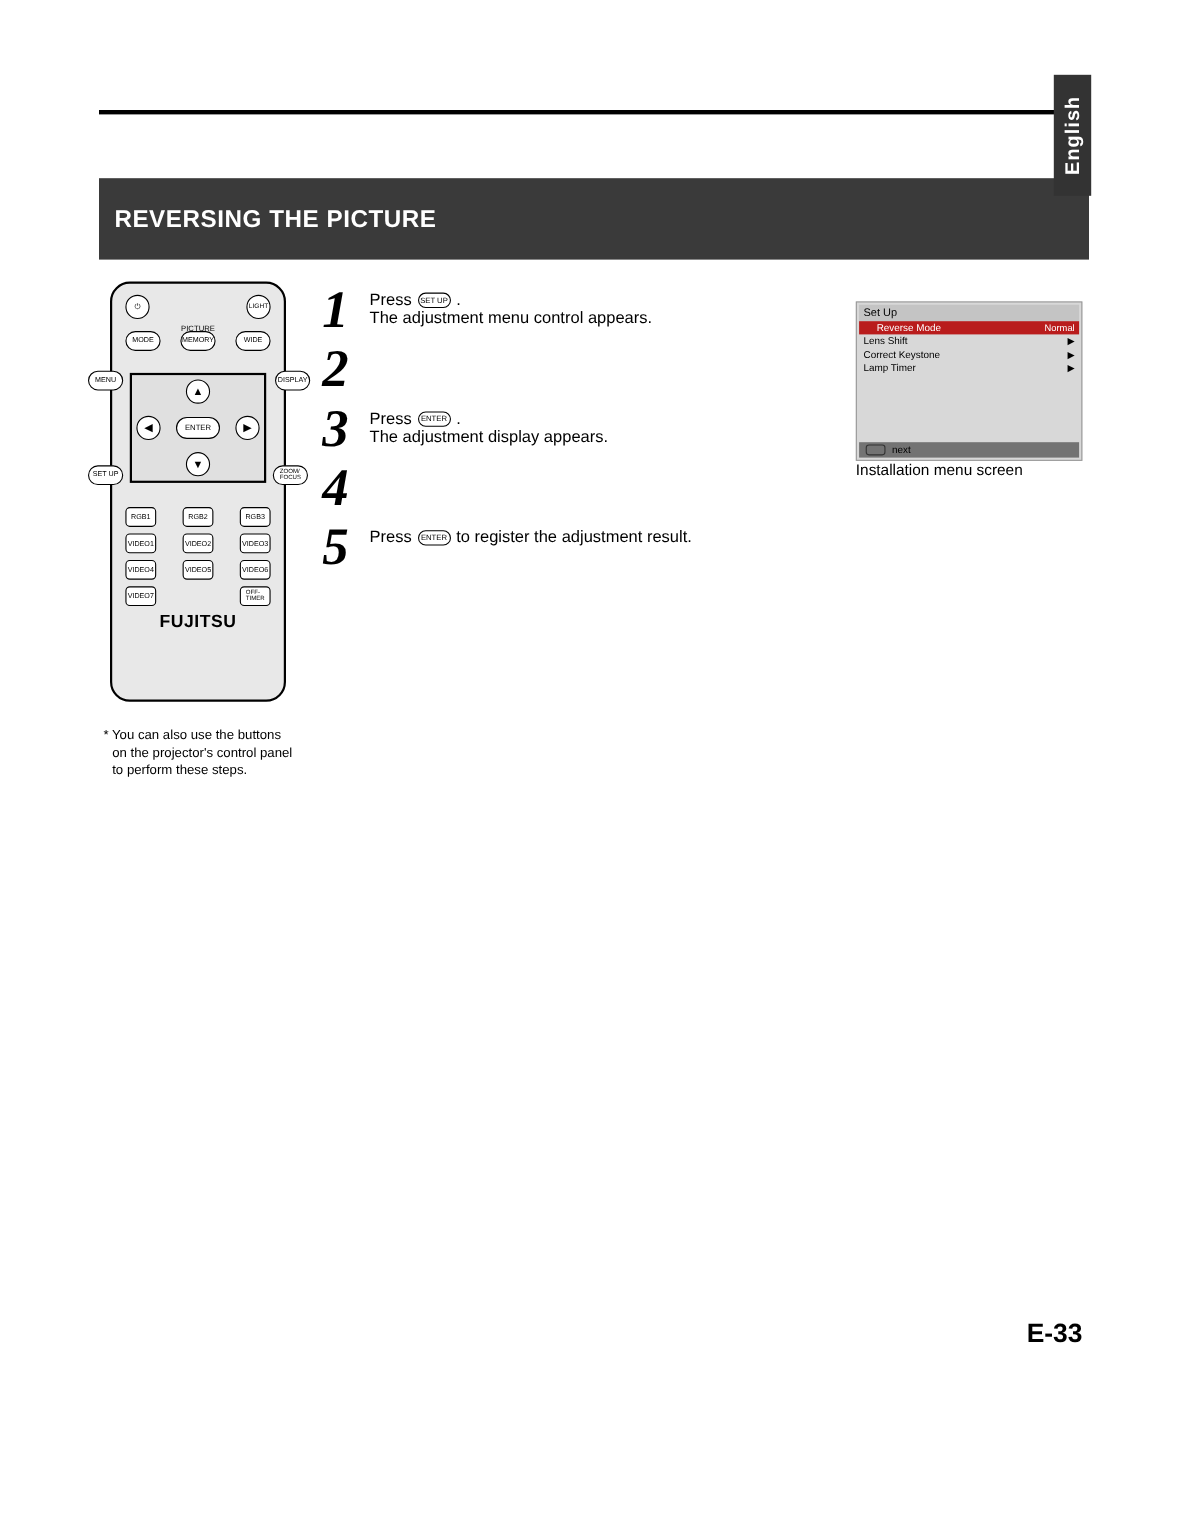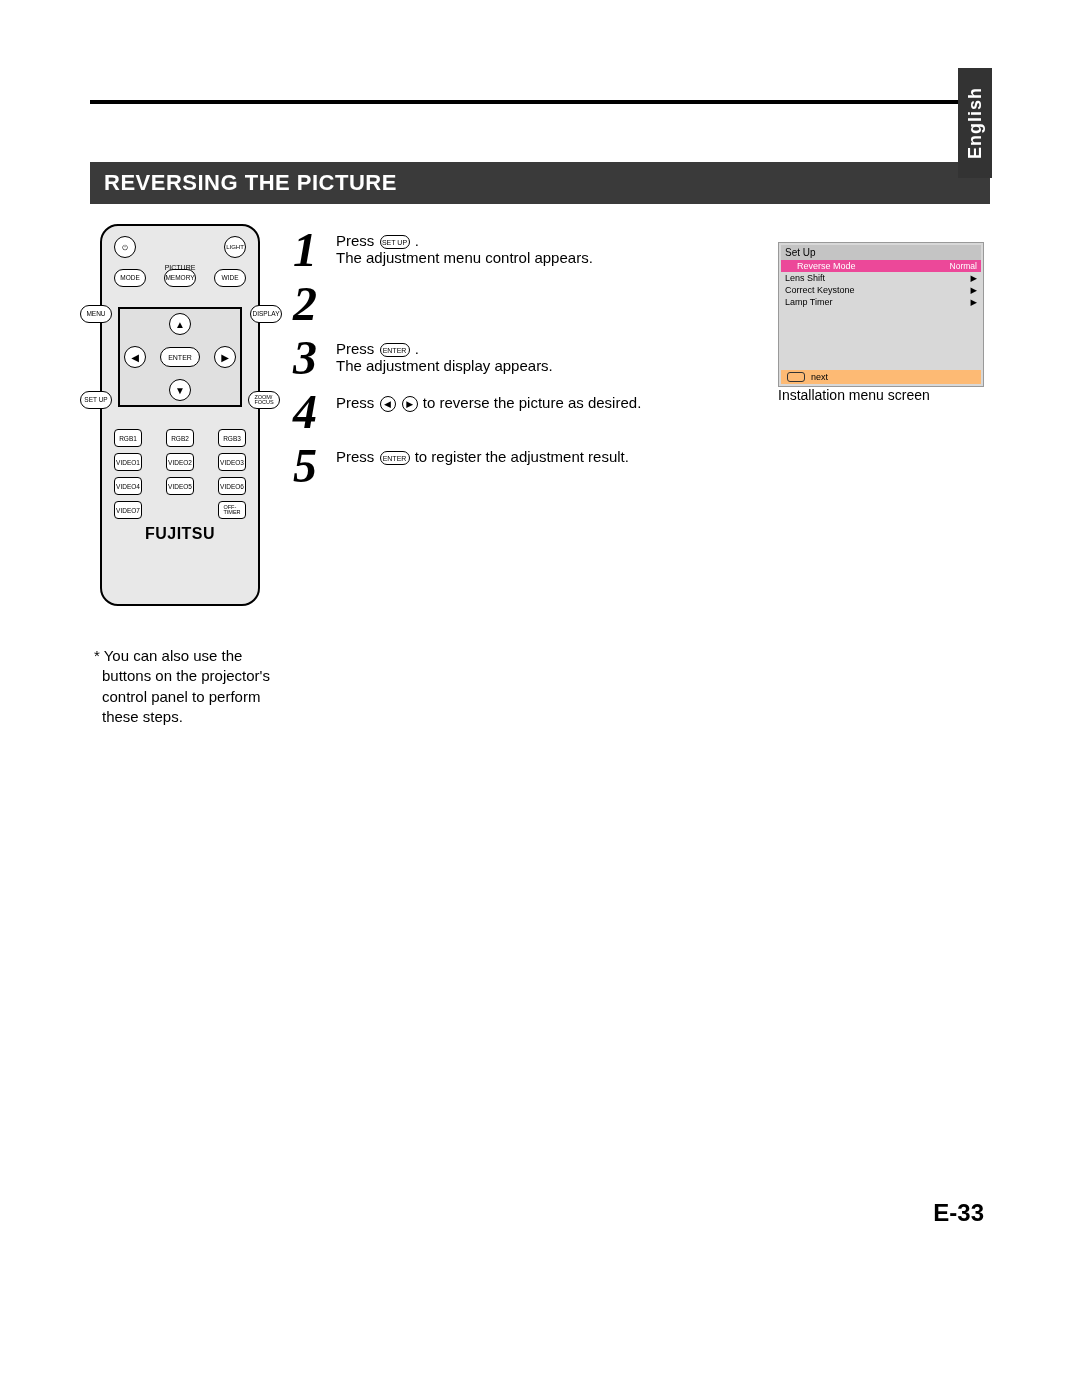--- a/index.html
+++ b/index.html
@@ -1,20 +1,20 @@
 <!DOCTYPE html>
 <html><head>
 <meta charset="utf-8">
 <style>
   * { margin: 0; padding: 0; box-sizing: border-box; }
   body { font-family: Arial, Helvetica, sans-serif; background: #fff; width: 1080px; height: 1397px; position: relative; }
   .page { position: absolute; left: 0; top: 0; width: 1080px; height: 1397px; padding: 60px 90px 40px 90px; }
   .rule { border-top: 4px solid #000; margin: 40px 0 0 0; }
   .lang-tab { position: absolute; right: 88px; top: 68px; width: 34px; height: 110px; background: #333; color: #fff; display: flex; align-items: center; justify-content: center; font-weight: bold; font-size: 18px; writing-mode: vertical-rl; transform: rotate(180deg); letter-spacing: 1px; }
-  .section-title { background: #3a3a3a; color: #fff; font-weight: bold; font-size: 22px; padding: 8px 14px; margin-top: 58px; letter-spacing: 0.5px; }
+  .section-title { background: #3a3a3a; color: #fff; font-weight: bold; font-size: 22px; padding: 24px 14px; margin-top: 58px; letter-spacing: 0.5px; }
   .content { display: flex; margin-top: 20px; gap: 18px; }
   
   .remote-col { width: 180px; flex-shrink: 0; }
   .remote { width: 160px; height: 382px; border: 2px solid #000; border-radius: 18px; background: #e8e8e8; padding: 10px 12px 14px 12px; position: relative; margin: 0 auto; }
   .row { display: flex; justify-content: space-between; align-items: center; margin-bottom: 6px; }
   .rbtn, .rbtn-oval { border: 1.5px solid #000; background: #fff; display: flex; align-items: center; justify-content: center; font-size: 7px; line-height: 1; }
   .rbtn { width: 22px; height: 22px; border-radius: 50%; }
   .rbtn-oval { width: 36px; height: 18px; border-radius: 10px; font-size: 6.5px; }
   .rbtn-oval.sm { width: 32px; }
   .pic-label { font-size: 7px; text-align: center; margin-bottom: -2px; }
@@ -26,37 +26,37 @@
   .dpad .right { right: 4px; top: calc(50% - 11px); }
   .dpad .center { position: absolute; left: calc(50% - 20px); top: calc(50% - 10px); width: 40px; height: 20px; border: 1px solid #000; border-radius: 10px; background: #fff; font-size: 7px; display:flex; align-items:center; justify-content:center; }
   .corner { position:absolute; font-size:6.5px; }
   .corner.tl { top:-2px; left:-34px; }
   .corner.tr { top:-2px; right:-36px; }
   .corner.bl { bottom:-2px; left:-34px; }
   .corner.br { bottom:-2px; right:-34px; }
   .brand { text-align:center; font-size:16px; font-weight:bold; margin-top:4px; letter-spacing:0.5px; }
   .squares { display:flex; justify-content:space-between; margin-bottom:6px; }
   .sq { width:28px; height:18px; border:1px solid #000; border-radius:4px; display:flex; align-items:center; justify-content:center; font-size:6.5px; background:#fff; }
-  .note { font-size: 15px; margin-top: 40px; line-height: 1.35; text-indent: -8px; padding-left: 12px; }
+  .note { font-size: 12px; margin-top: 22px; line-height: 1.35; text-indent: -8px; padding-left: 12px; }
   
   .steps-col { flex: 1; padding-top: 2px; }
   .step { display: flex; align-items: flex-start; gap: 14px; margin-bottom: 6px; }
   .step-num { font-family: "Times New Roman", serif; font-style: italic; font-weight: bold; font-size: 48px; line-height: 1; width: 34px; text-align: center; }
   .step-body { padding-top: 6px; font-size: 15px; }
   .step-body .bold { font-weight: normal; }
   .icon-inline { display:inline-flex; vertical-align: middle; border:1px solid #000; border-radius:9px; width:30px; height:14px; font-size:7px; align-items:center; justify-content:center; background:#fff; margin:0 1px; }
   .icon-circ { display:inline-flex; vertical-align: middle; border:1px solid #000; border-radius:50%; width:16px; height:16px; font-size:9px; align-items:center; justify-content:center; background:#fff; margin:0 1px; }
   
   .menu-col { width: 212px; flex-shrink:0; margin-top: 18px; }
   .menu-screen { width: 206px; height: 145px; border:1px solid #999; background:#d8d8d8; position:relative; padding:2px; }
   .menu-head { font-size:10px; padding:2px 4px; background:#c4c4c4; }
   .menu-row { display:flex; justify-content:space-between; font-size:9px; padding:1px 4px; }
-  .menu-row.active { background:#ec4899; color:#fff;padding-left:16px; }
+  .menu-row.active { background:#b91c1c; color:#fff;padding-left:16px; }
   .menu-row .val { font-size:8.5px;text-align:right; }
-  .menu-foot { position:absolute; bottom:2px; left:2px; right:2px; font-size:9px; padding:2px 6px; background:#fdba74; display:flex; align-items:center; gap:6px; }
+  .menu-foot { position:absolute; bottom:2px; left:2px; right:2px; font-size:9px; padding:2px 6px; background:#737373; display:flex; align-items:center; gap:6px; }
   .navicon { display:inline-block; width:18px; height:10px; border:1px solid #333; border-radius:3px; }
   .menu-caption { font-size: 14px; }
   .page-num { position: absolute; right: 96px; bottom: 170px; font-weight: bold; font-size: 24px; }
 </style>
 </head>
 <body>
 
 <div class="page">
   <div class="rule"></div>
 
@@ -147,26 +147,20 @@
         <div class="step-body">
           <span class="bold">Press</span>
           <span class="icon-inline">ENTER</span>
           <span class="bold">.</span><br>
           <span>The adjustment display appears.</span>
         </div>
       </div>
 
       <div class="step">
         <div class="step-num">4</div>
-        <div class="step-body">
-          <span class="bold">Press</span>
-          <span class="icon-circ">◀</span>
-          <span class="icon-circ">▶</span>
-          <span class="bold">to reverse the picture as desired.</span>
-        </div>
       </div>
 
       <div class="step">
         <div class="step-num">5</div>
         <div class="step-body">
           <span class="bold">Press</span>
           <span class="icon-inline">ENTER</span>
           <span class="bold">to register the adjustment result.</span>
         </div>
       </div>

